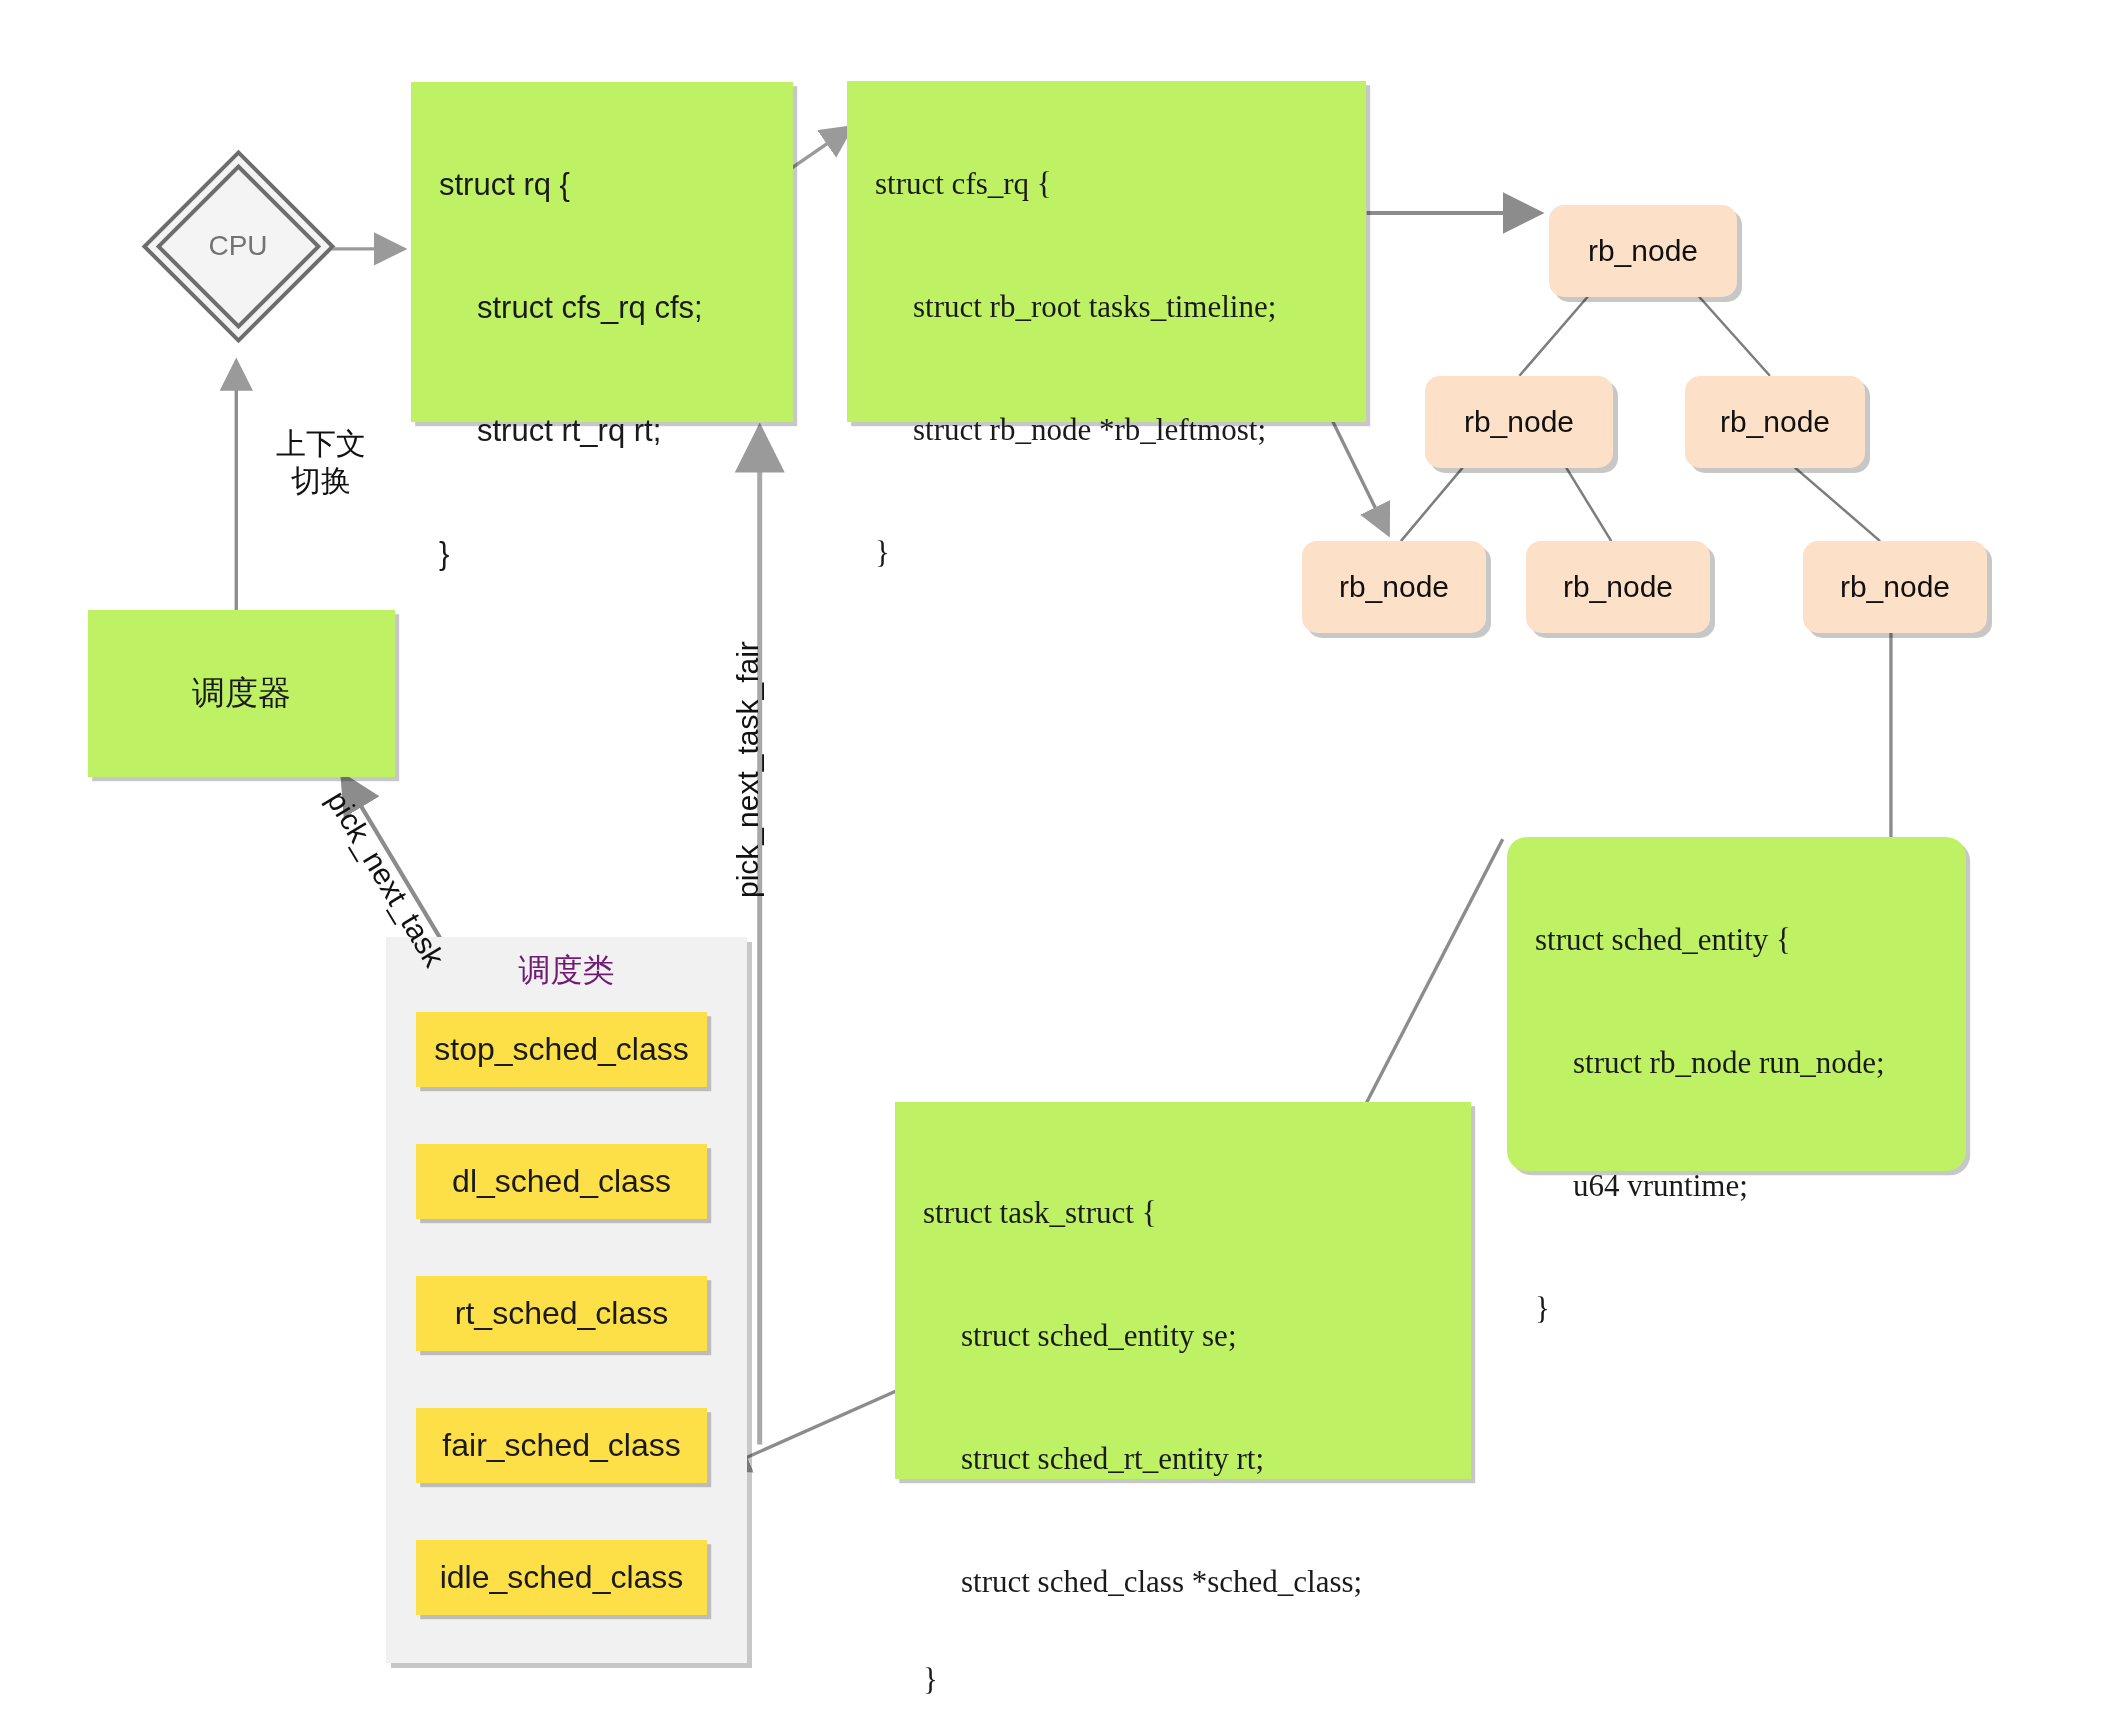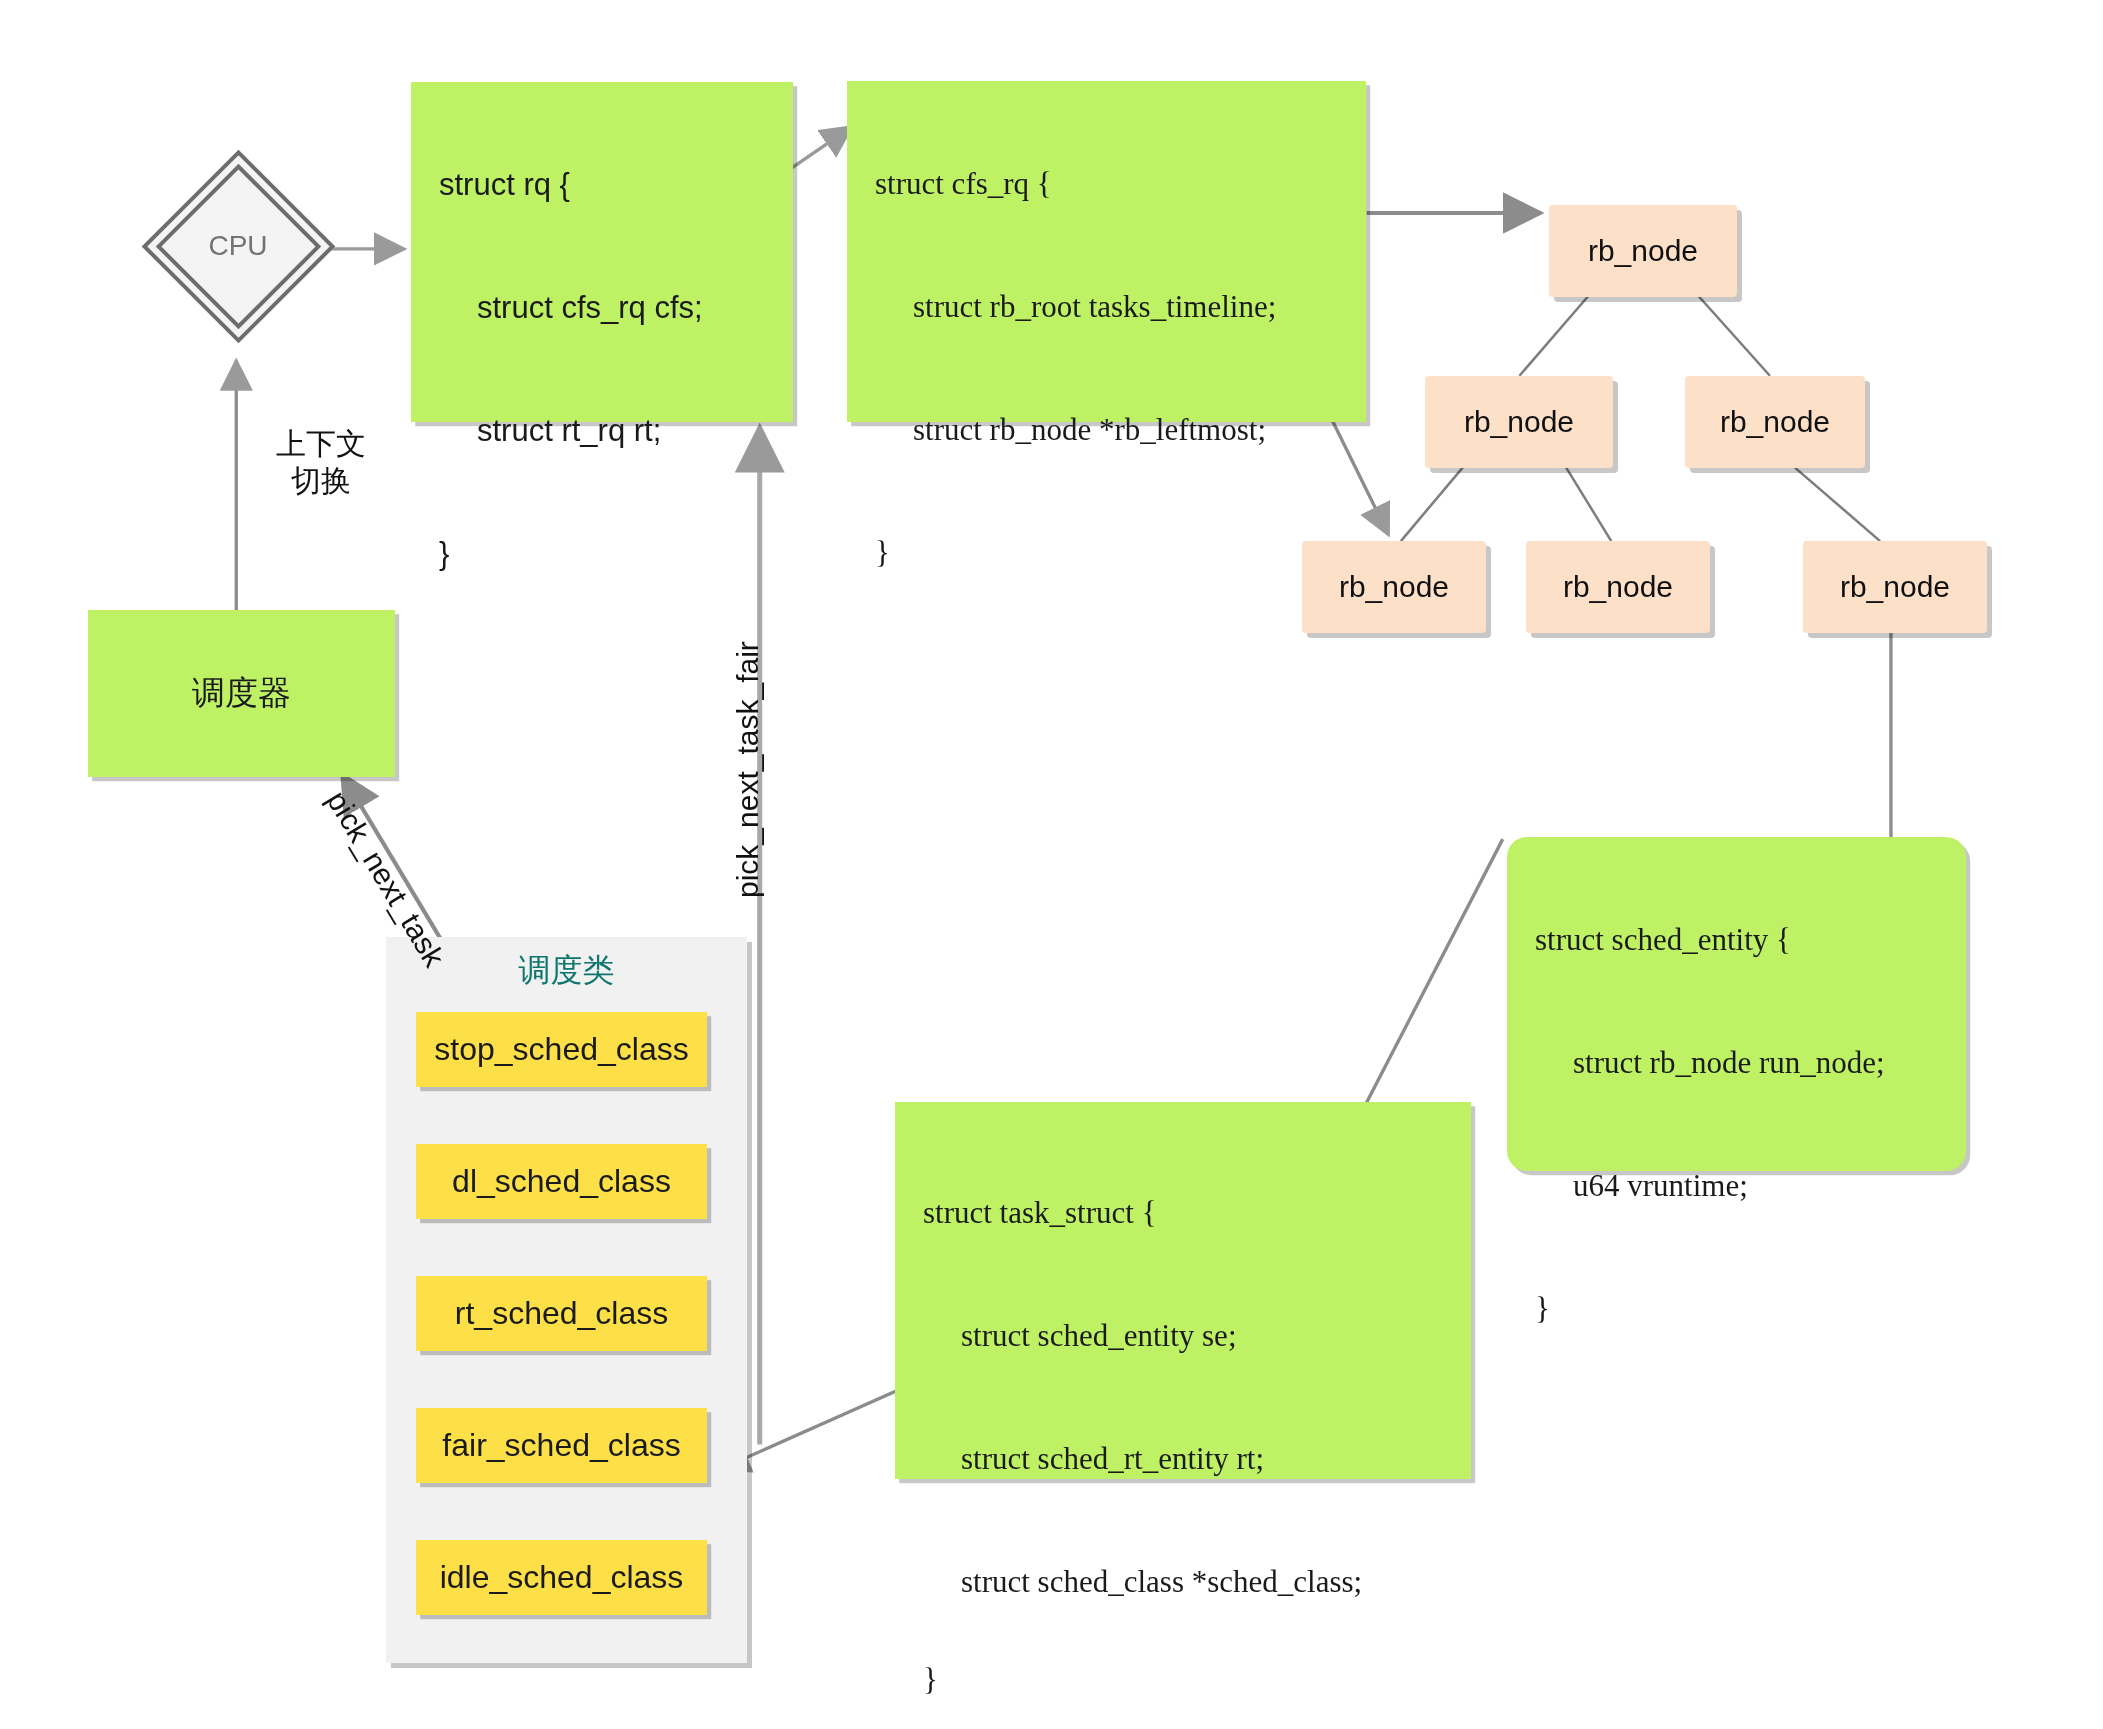--- a/index.html
+++ b/index.html
@@ -42,21 +42,21 @@
   }
   
   .yellow-box {
     background: #bef264;
     border: none;
     font-family: Liberation Serif, serif;
   }
   
   .peach-box {
     background: #fce0c8;
-    border-radius: 4px;
+    border-radius: 15px;
     display: flex;
     align-items: center;
     justify-content: center;
     box-shadow: 5px 5px 0 0 rgba(0,0,0,0.22);
   }
 
   
   .code-lines {
     position: absolute;
     inset: 0;
@@ -114,21 +114,21 @@
     background: #f1f1f1;
     box-shadow: 5px 5px 0 0 rgba(0,0,0,0.22);
   }
   .sc-title {
     position: absolute;
     left: 0;
     right: 0;
     top: 11.7px;
     text-align: center;
     font-size: 32px;
-    color: #0f766e;
+    color: #701a75;
   }
   .sc-item {
     position: absolute;
     background: #fde047;
     display: flex;
     align-items: center;
     justify-content: center;
     font-size: 32px;
     color: #1a1a1a;
     box-shadow: 4.2px 4.2px 0 0 rgba(0,0,0,0.22);

